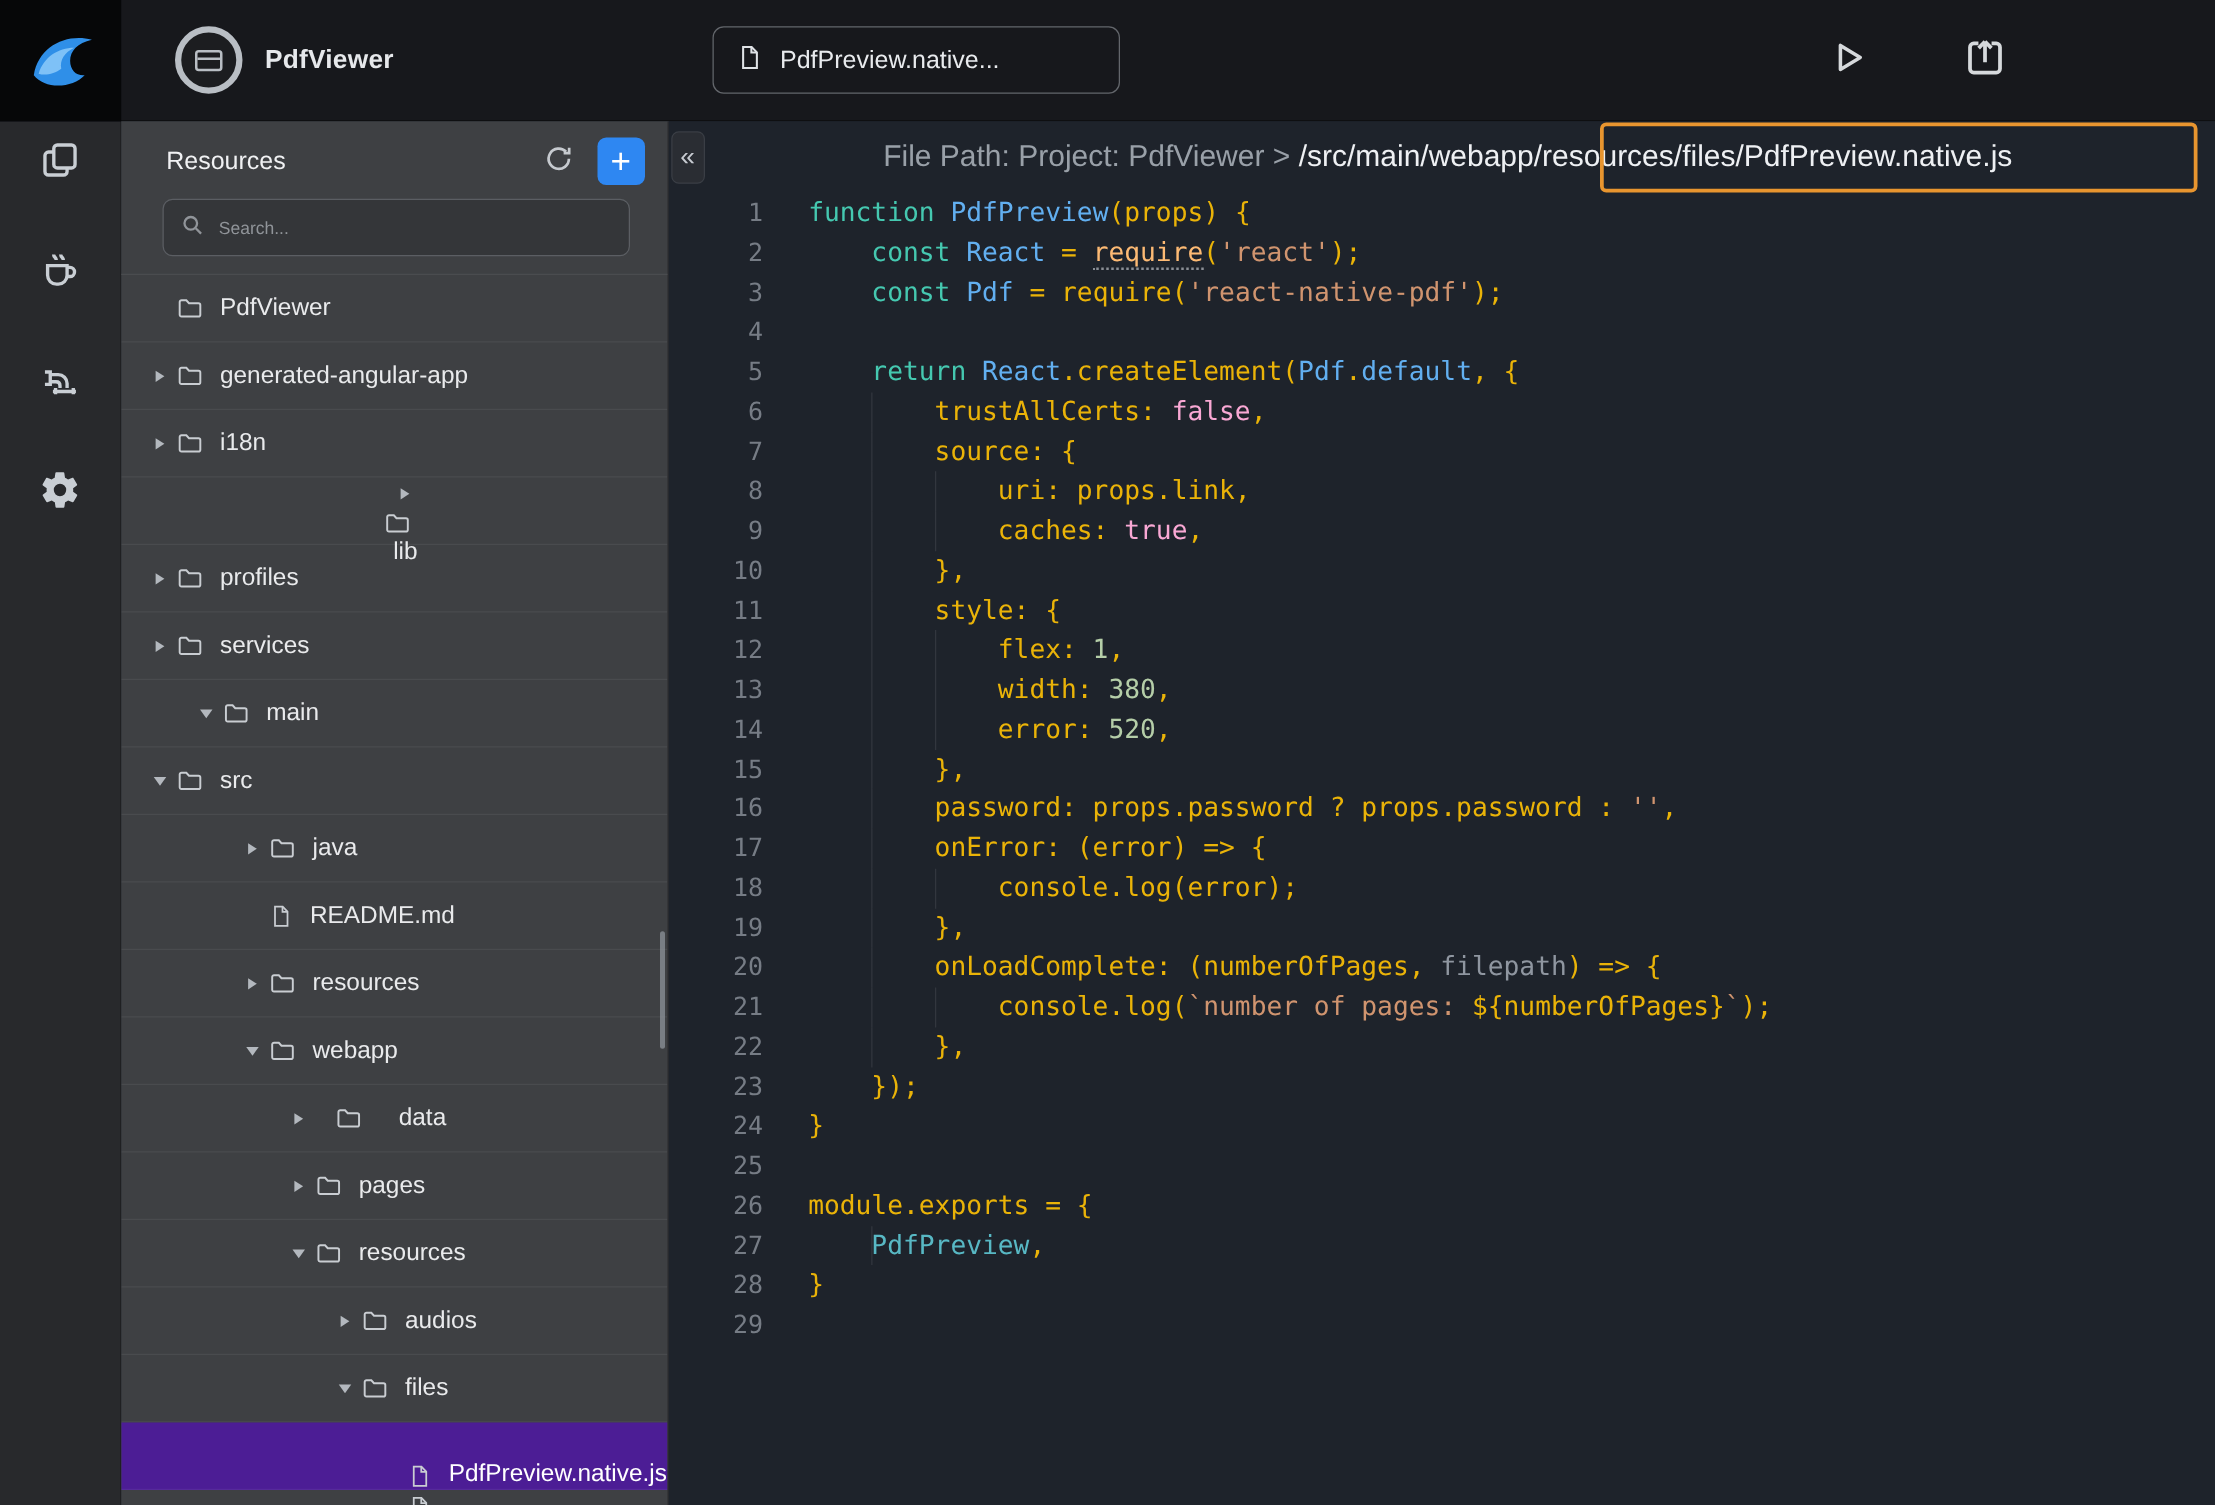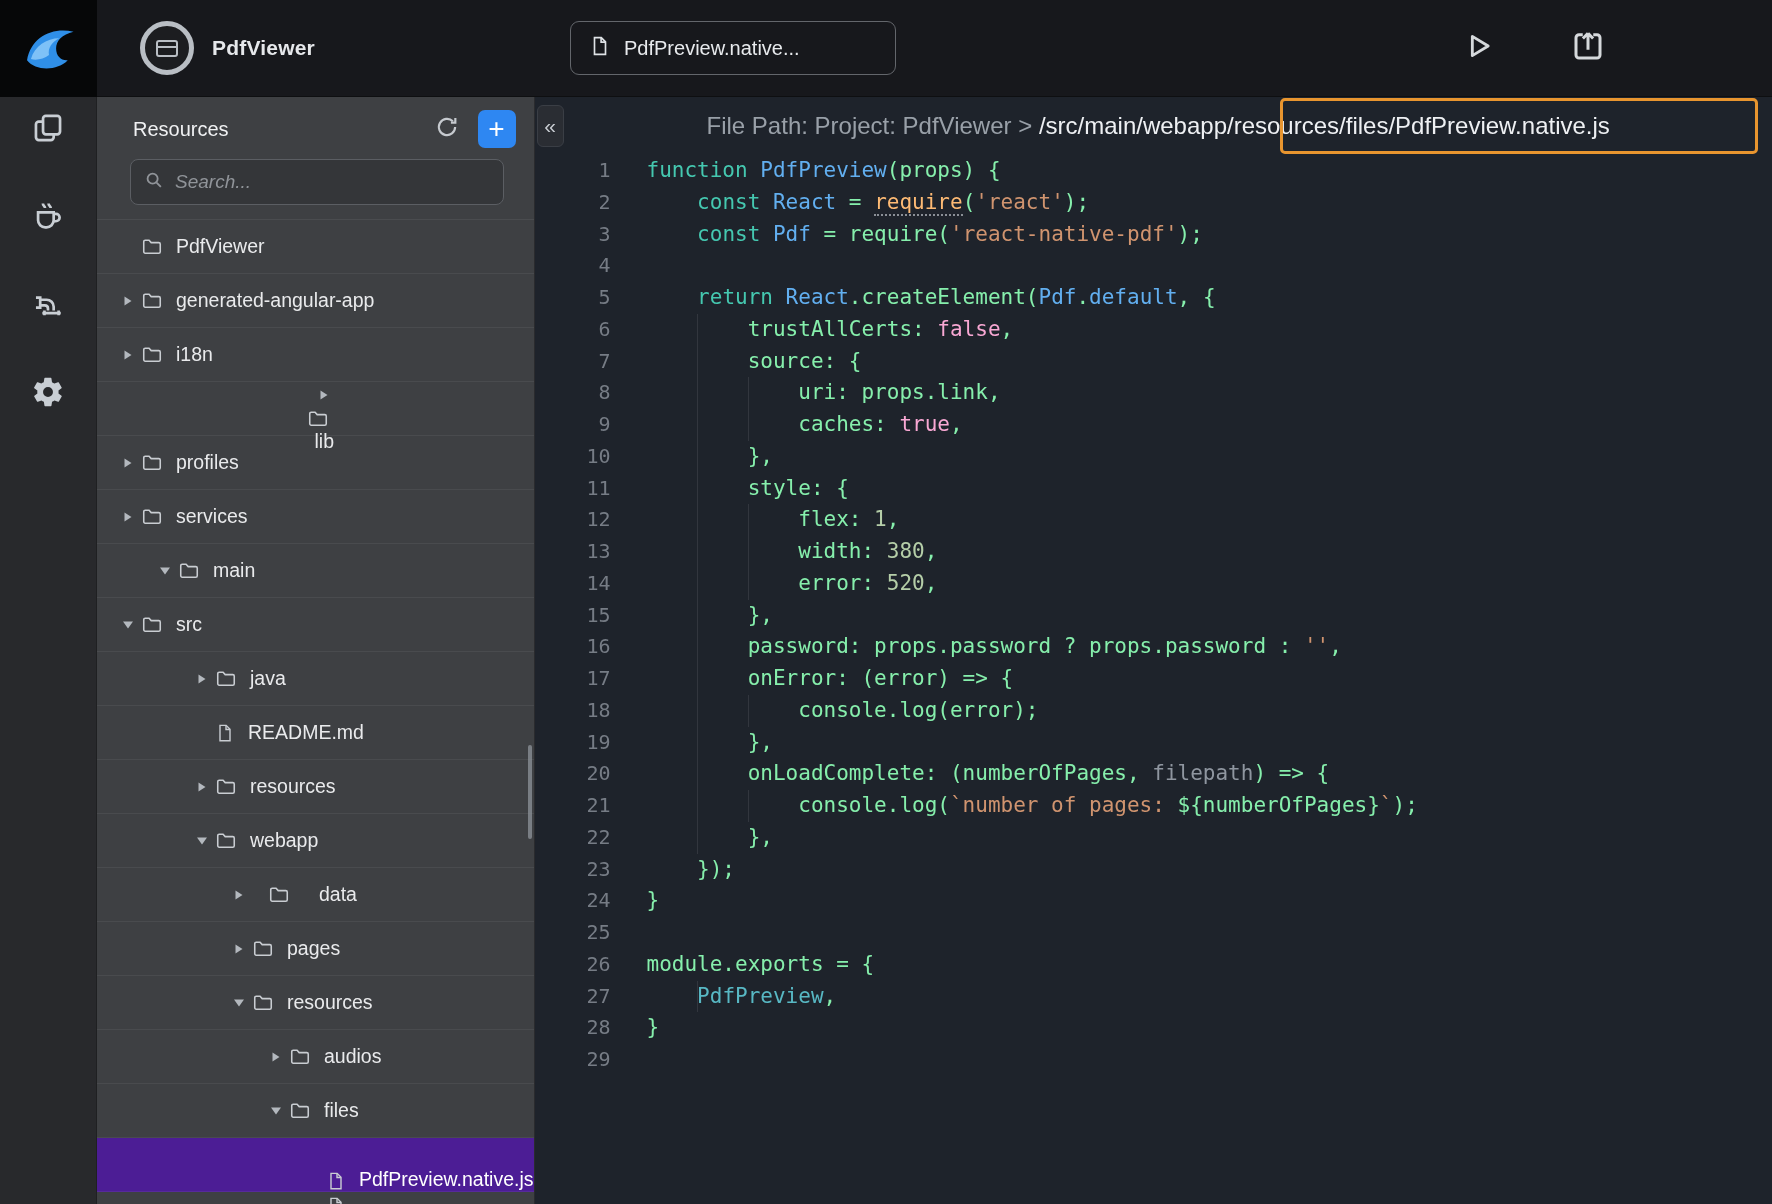--- a/index.html
+++ b/index.html
@@ -37,21 +37,21 @@
            display:flex; flex-direction:column; }
   .panel-header { display:flex; align-items:center; padding:16px 18px 0 36px; height:48px; }
   .panel-title { color:#f0f1f3; font-size:20px; flex:0 0 auto; }
   .ph-spacer { flex:1; }
   .icon-btn { width:34px; height:34px; display:flex; align-items:center; justify-content:center; cursor:pointer; }
   .plus-btn { width:38px; height:38px; margin-left:14px; background:#2e87f2; border-radius:7px; color:#ffffff;
               font-size:28px; line-height:1; display:flex; align-items:center; justify-content:center; cursor:pointer; }
   .search-wrap { margin:14px 30px 14px 33px; height:46px; background:#343639; border:1px solid #5b5e63;
                  border-radius:8px; display:flex; align-items:center; padding:0 12px; gap:10px; }
   .search-wrap input { flex:1; background:transparent; border:none; outline:none; color:#e4e6e9;
-                       font-size:19px; font-family:"Liberation Sans", sans-serif;font-style:italic; }
+                       font-size:14px; font-family:"Liberation Sans", sans-serif; }
   .search-wrap input::placeholder { color:#909499; }
 
   .tree { flex:1; overflow:hidden; border-top:1px solid #4a4c4f; }
   .tree-row { height:54px; display:flex; align-items:center; border-bottom:1px solid rgba(255,255,255,.06);
               cursor:pointer; }
   .tree-row.selected { background:#4c1d95;align-items:flex-end; }
   .tree-row.partial { align-items:flex-start; padding-top:4px; border-bottom:none; }
   .chev { width:26px; display:inline-flex; justify-content:center; align-items:center; flex:0 0 26px; }
   .ticon { display:inline-flex; margin-right:13px; }
   .tree-label { color:#e9eaec; font-size:19.5px; white-space:nowrap; }
@@ -70,21 +70,21 @@
   .fp-path { color:#eef0f3; }
   .annotation-box { position:absolute; left:745px; top:1px; width:478px; height:56px;
                     border:3px solid #e8952f; border-radius:5px; pointer-events:none; }
 
   .code { flex:1; overflow:hidden; padding-top:0; font-family:"DejaVu Sans Mono", monospace; font-size:21px; }
   .cl { display:flex; height:31.75px; line-height:31.75px; }
   .ln { flex:0 0 76px; text-align:right; color:#767c85; font-size:20px; }
   .ct { position:relative; padding-left:36px; white-space:pre; color:#d6d8db; }
   .guide { position:absolute; top:0; bottom:0; width:1px; background:rgba(255,255,255,.09);
            left:calc(36px + (var(--c) * 1ch)); }
-  .tk-pl   { color:#86efac; }
+  .tk-pl   { color:#eab308; }
   .tk-kw   { color:#45c8b0; }
   .tk-fn   { color:#62aff0; }
   .tk-bool { color:#f9a8d4; }
   .tk-num  { color:#b5cea8; }
   .tk-str  { color:#d0946f; }
   .tk-muted{ color:#8f96a0; }
   .tk-teal { color:#58b8c4; }
   .tk-plu  { color:#fdba74; border-bottom:2px dotted #8a8f96; }
 </style>
 </head>

